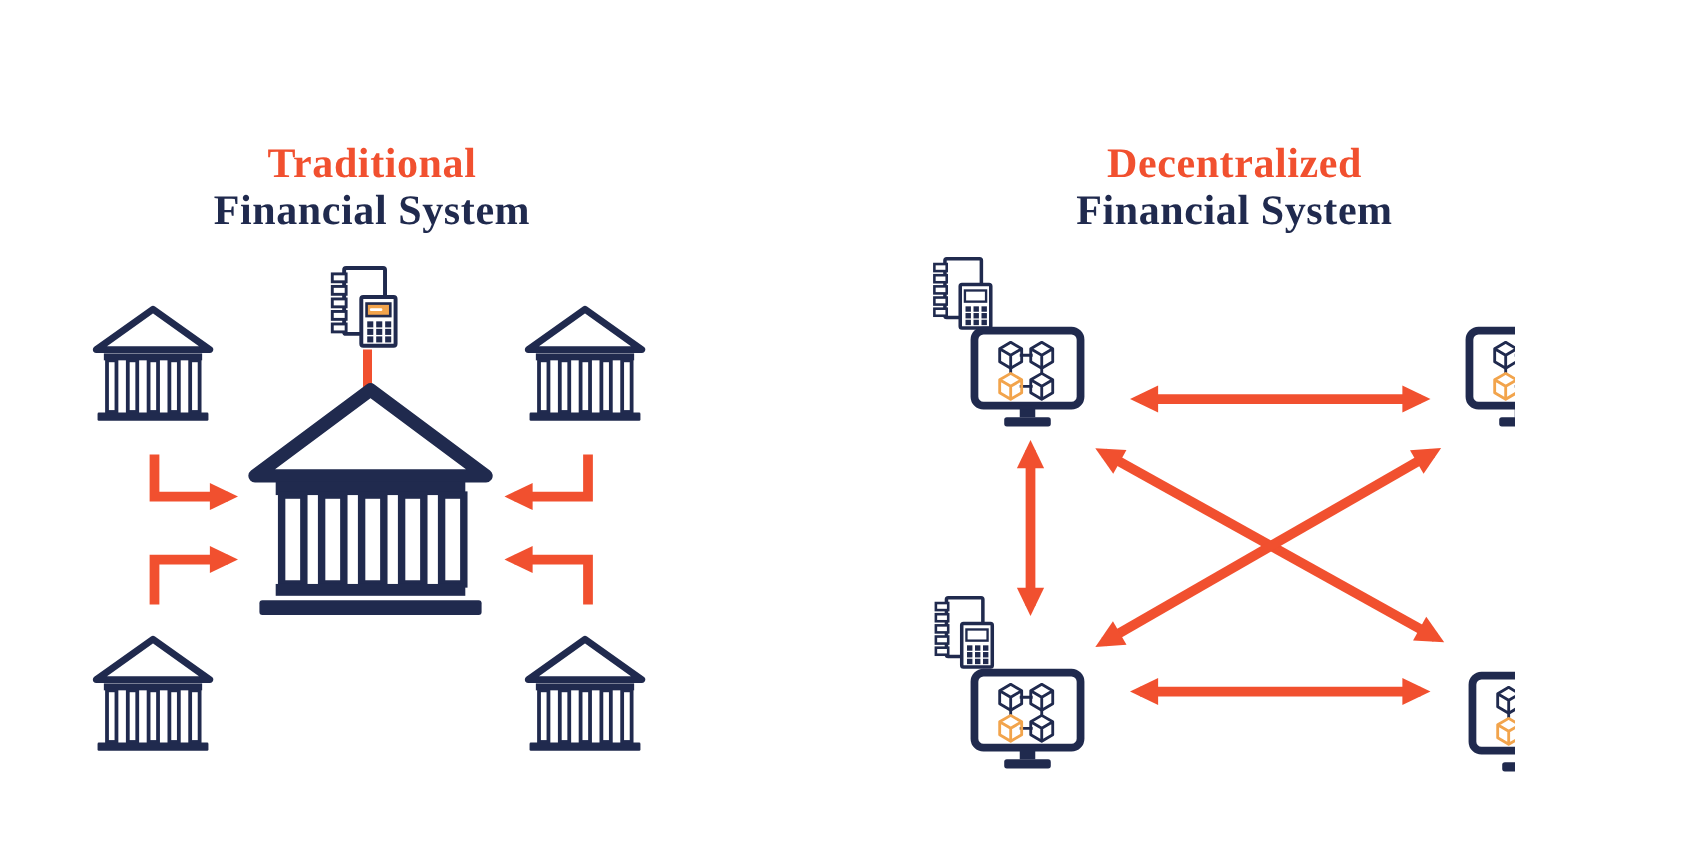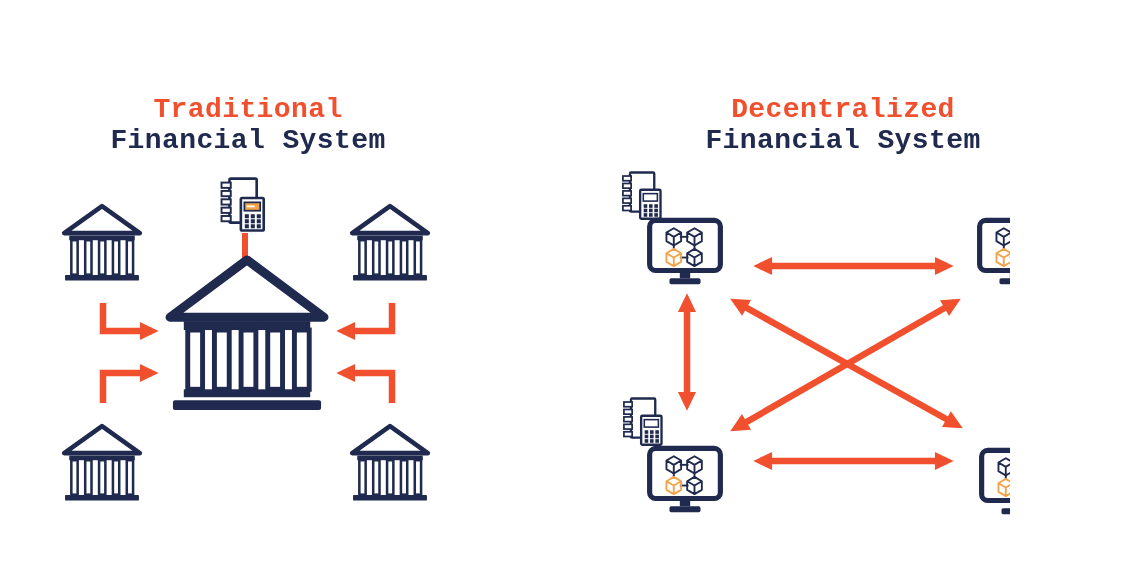--- a/index.html
+++ b/index.html
@@ -1,28 +1,28 @@
 <!DOCTYPE html>
 <html style="--navy: #202a4e; --orange: #f1502f; --amber: #f2a44c; --white: #ffffff;"><head>
 <meta charset="utf-8">
 <style>
   :root{
     --navy:#202a4e; --orange:#f1502f; --amber:#f2a44c; --white:#ffffff;
   }
   html,body{margin:0;padding:0;background:#fff;}
   .canvas{
     position:relative; width:1010px; height:578px; background:var(--white);
-    font-family:Liberation Mono, monospace; overflow:hidden;
+    font-family:Liberation Serif, serif; overflow:hidden;
   }
   .title{
     position:absolute; top:94px; width:400px; text-align:center;
     font-weight:bold; font-size:28px; line-height:31px; letter-spacing:.4px;
   }
   .title-left{left:48px;}
-  .title-right{left:643px;}
+  .title-right{left:623px;}
   .title .t1{display:block; color:var(--orange);}
   .title .t2{display:block; color:var(--navy);}
   svg.scene{position:absolute; left:0; top:0;}
   .fn{fill:var(--navy); stroke:none;}
   .fwsn{fill:#ffffff; stroke:var(--navy);}
   .so{stroke:var(--orange); fill:none;}
   .fo{fill:var(--orange); stroke:none;}
   .disp{fill:var(--calc-display, var(--amber)); stroke:var(--navy);}
   .cube-n{stroke:var(--navy); fill:none;}
   .cube-a{stroke:var(--amber); fill:none;}

